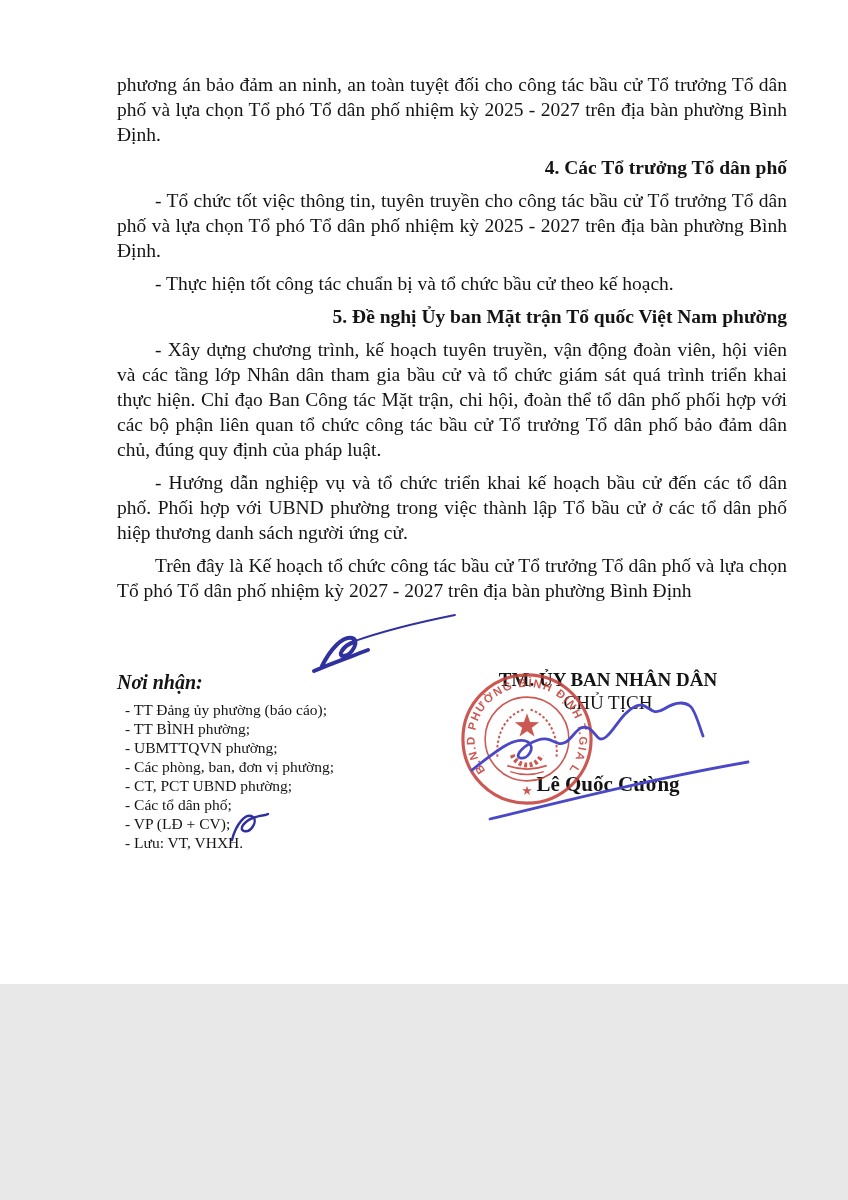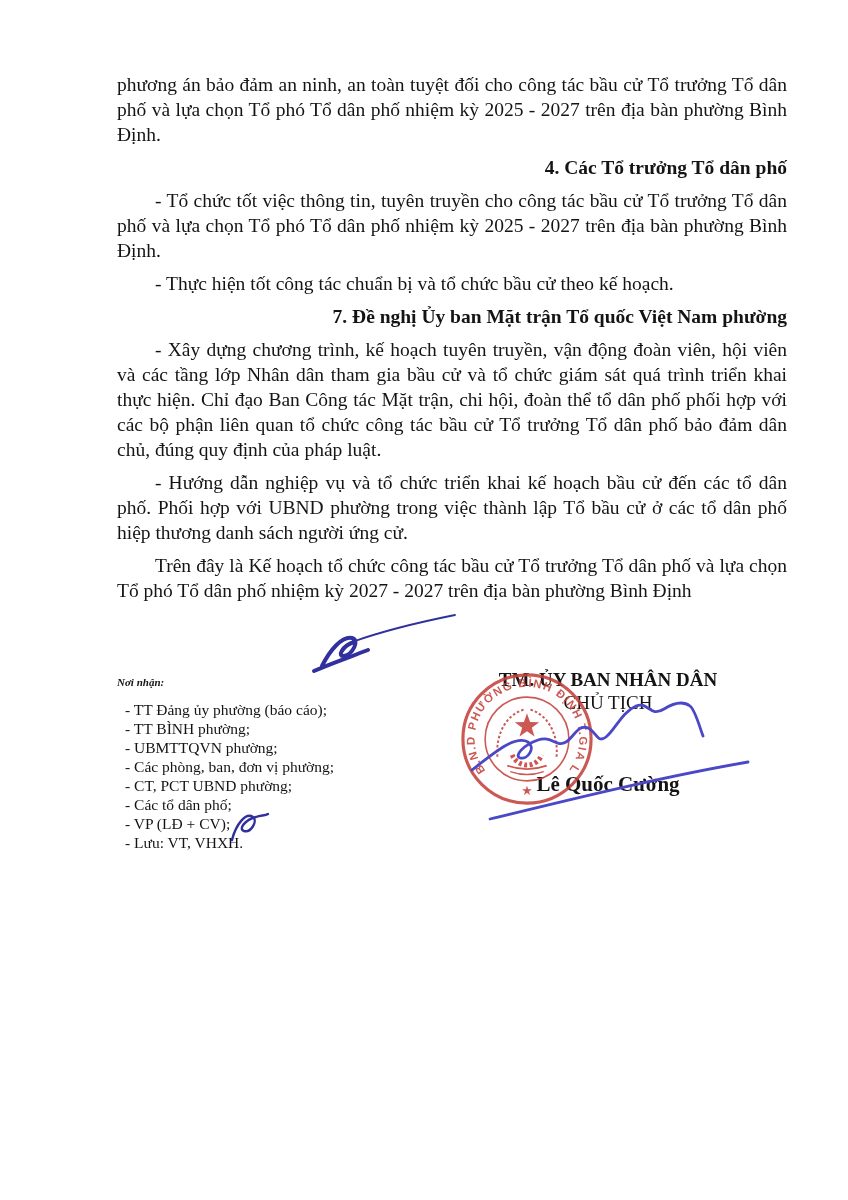--- a/index.html
+++ b/index.html
@@ -1,18 +1,18 @@
 <!DOCTYPE html>
 <html><head>
 <meta charset="utf-8">
 <style>
   html,body { margin:0; padding:0; background:#e8e8e8; }
   .page {
     position:relative;
-    width:848px; height:1200px;
+    width:848px; height:984px;
     margin:0 auto;
     background:#ffffff;
     font-family:"Liberation Serif", serif;
     color:#141414;
     overflow:hidden;
   }
   .content {
     position:absolute; left:117px; top:72px; width:670px;
   }
   .content p {
@@ -22,21 +22,21 @@
     text-align:justify;
     text-indent:38px;
   }
   .content p.cont { text-indent:0; }
   .content p.h { font-weight:bold; text-align:right; }
   
   .recipients {
     position:absolute; left:117px; top:672px; width:330px;
   }
   .recipients .r-title {
-    font-size:11px; font-weight:bold; font-style:italic; line-height:20px;
+    font-size:20px; font-weight:bold; font-style:italic; line-height:20px;
     margin:0 0 3px 0;
   }
   .recipients ul { list-style:none; margin:8px; padding:0; }
   .recipients li { font-size:15.5px; line-height:19px; white-space:nowrap; }
   
   .sig-block {
     position:absolute; left:443px; top:668px; width:330px;
     text-align:center; z-index:1;
   }
   .sig-authority { font-size:19px; font-weight:bold; line-height:23px; }
@@ -56,21 +56,21 @@
 </head>
 <body>
 
 <div class="page">
 
   <div class="content">
     <p class="cont">phương án bảo đảm an ninh, an toàn tuyệt đối cho công tác bầu cử Tổ trưởng Tổ dân phố và lựa chọn Tổ phó Tổ dân phố nhiệm kỳ 2025 - 2027 trên địa bàn phường Bình Định.</p>
     <p class="h">4. Các Tổ trưởng Tổ dân phố</p>
     <p>- Tổ chức tốt việc thông tin, tuyên truyền cho công tác bầu cử Tổ trưởng Tổ dân phố và lựa chọn Tổ phó Tổ dân phố nhiệm kỳ 2025 - 2027 trên địa bàn phường Bình Định.</p>
     <p>- Thực hiện tốt công tác chuẩn bị và tổ chức bầu cử theo kế hoạch.</p>
-    <p class="h">7. Đề nghị Ủy ban Mặt trận Tổ quốc Việt Nam phường</p>
+    <p class="h">5. Đề nghị Ủy ban Mặt trận Tổ quốc Việt Nam phường</p>
     <p>- Xây dựng chương trình, kế hoạch tuyên truyền, vận động đoàn viên, hội viên và các tầng lớp Nhân dân tham gia bầu cử và tổ chức giám sát quá trình triển khai thực hiện. Chỉ đạo Ban Công tác Mặt trận, chi hội, đoàn thể tổ dân phố phối hợp với các bộ phận liên quan tổ chức công tác bầu cử Tổ trưởng Tổ dân phố bảo đảm dân chủ, đúng quy định của pháp luật.</p>
     <p>- Hướng dẫn nghiệp vụ và tổ chức triển khai kế hoạch bầu cử đến các tổ dân phố. Phối hợp với UBND phường trong việc thành lập Tổ bầu cử ở các tổ dân phố hiệp thương danh sách người ứng cử.</p>
     <p>Trên đây là Kế hoạch tổ chức công tác bầu cử Tổ trưởng Tổ dân phố và lựa chọn Tổ phó Tổ dân phố nhiệm kỳ 2027 - 2027 trên địa bàn phường Bình Định</p>
   </div>
 
   <div class="recipients">
     <p class="r-title">Nơi nhận:</p>
     <ul>
       <li>- TT Đảng ủy phường  (báo cáo);</li>
       <li>- TT BÌNH phường;</li>

